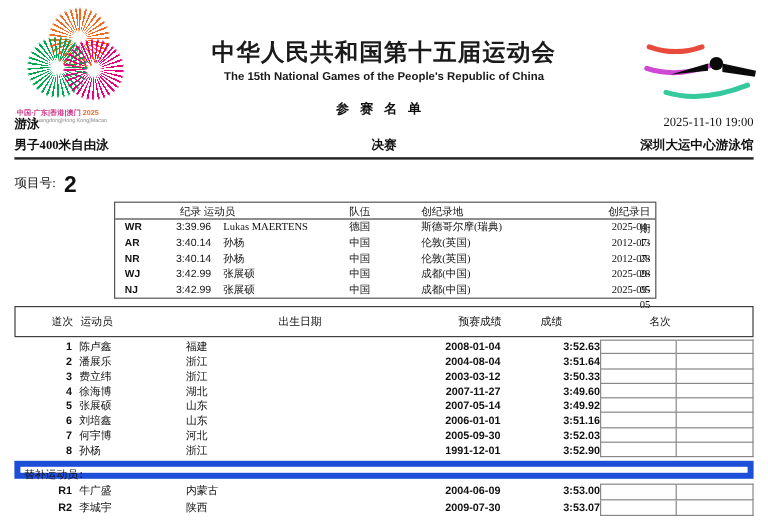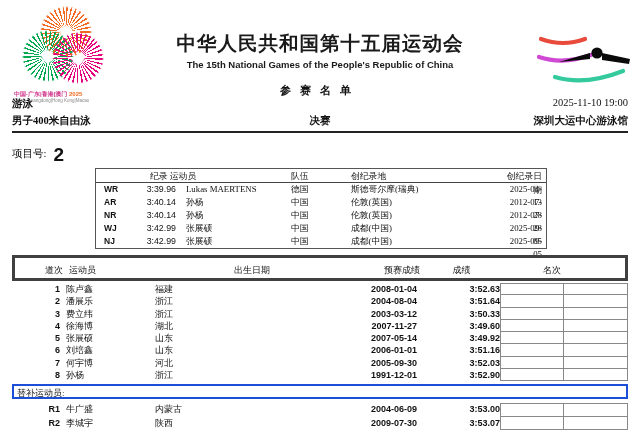--- a/index.html
+++ b/index.html
@@ -51,34 +51,34 @@
   .rec-head .h-date { text-align:right; padding-right:4px; }
   .rec-row { display:grid; grid-template-columns:40px 40px 115px 60px 155px 1fr; height:13px; line-height:13px; }
   .rec-code { padding-left:8px; font-family:"Liberation Sans",sans-serif; font-weight:bold; font-size:8.5px; }
   .rec-time { text-align:right; font-family:"Liberation Sans",sans-serif; }
   .rec-ath { padding-left:10px; }
   .rec-date { text-align:right; padding-right:4px; }
 
   
   .main { position:absolute; left:12px; top:255px; width:616px; font-size:9px; }
   .grid-cols { display:grid; grid-template-columns:48px 95px 112px 150px 83px 64px 64px; }
-  .m-head { height:26px; line-height:24px; border:3px solid #404040; }
+  .m-head { height:26px; line-height:24px; border:1px solid #404040; }
   .c-lane { text-align:right; }
   .c-name { padding-left:6px; }
   .c-dob { text-align:right; }
   .c-prelim { text-align:right; }
   .c-result { text-align:center; }
   .c-rank { text-align:right; padding-right:6px; }
   .t-row { height:12.3px; line-height:12.3px; }
   .rows { padding-top:2px; }
   .num { font-family:"Liberation Sans",sans-serif; font-weight:bold; }
   .box { border:1px solid #888; border-top:none; }
   .box.no-left { border-left:none; }
   .t-row.first .box { border-top:1px solid #888; }
-  .reserve-bar { height:15px; line-height:14px; border:2px solid #1d4ed8; margin-top:3px; padding-left:3px; font-size:9px; }
+  .reserve-bar { height:15px; line-height:14px; border:5px solid #1d4ed8; margin-top:3px; padding-left:3px; font-size:9px;font-family:Liberation Mono, monospace; }
   .res-rows { padding-top:4px; }
   .r-row { height:13.5px; line-height:13.5px; }
 </style>
 </head>
 <body>
 
 <div class="emblem">
   <div class="burst burst-orange"></div>
   <div class="burst burst-green"></div>
   <div class="burst burst-magenta"></div>

